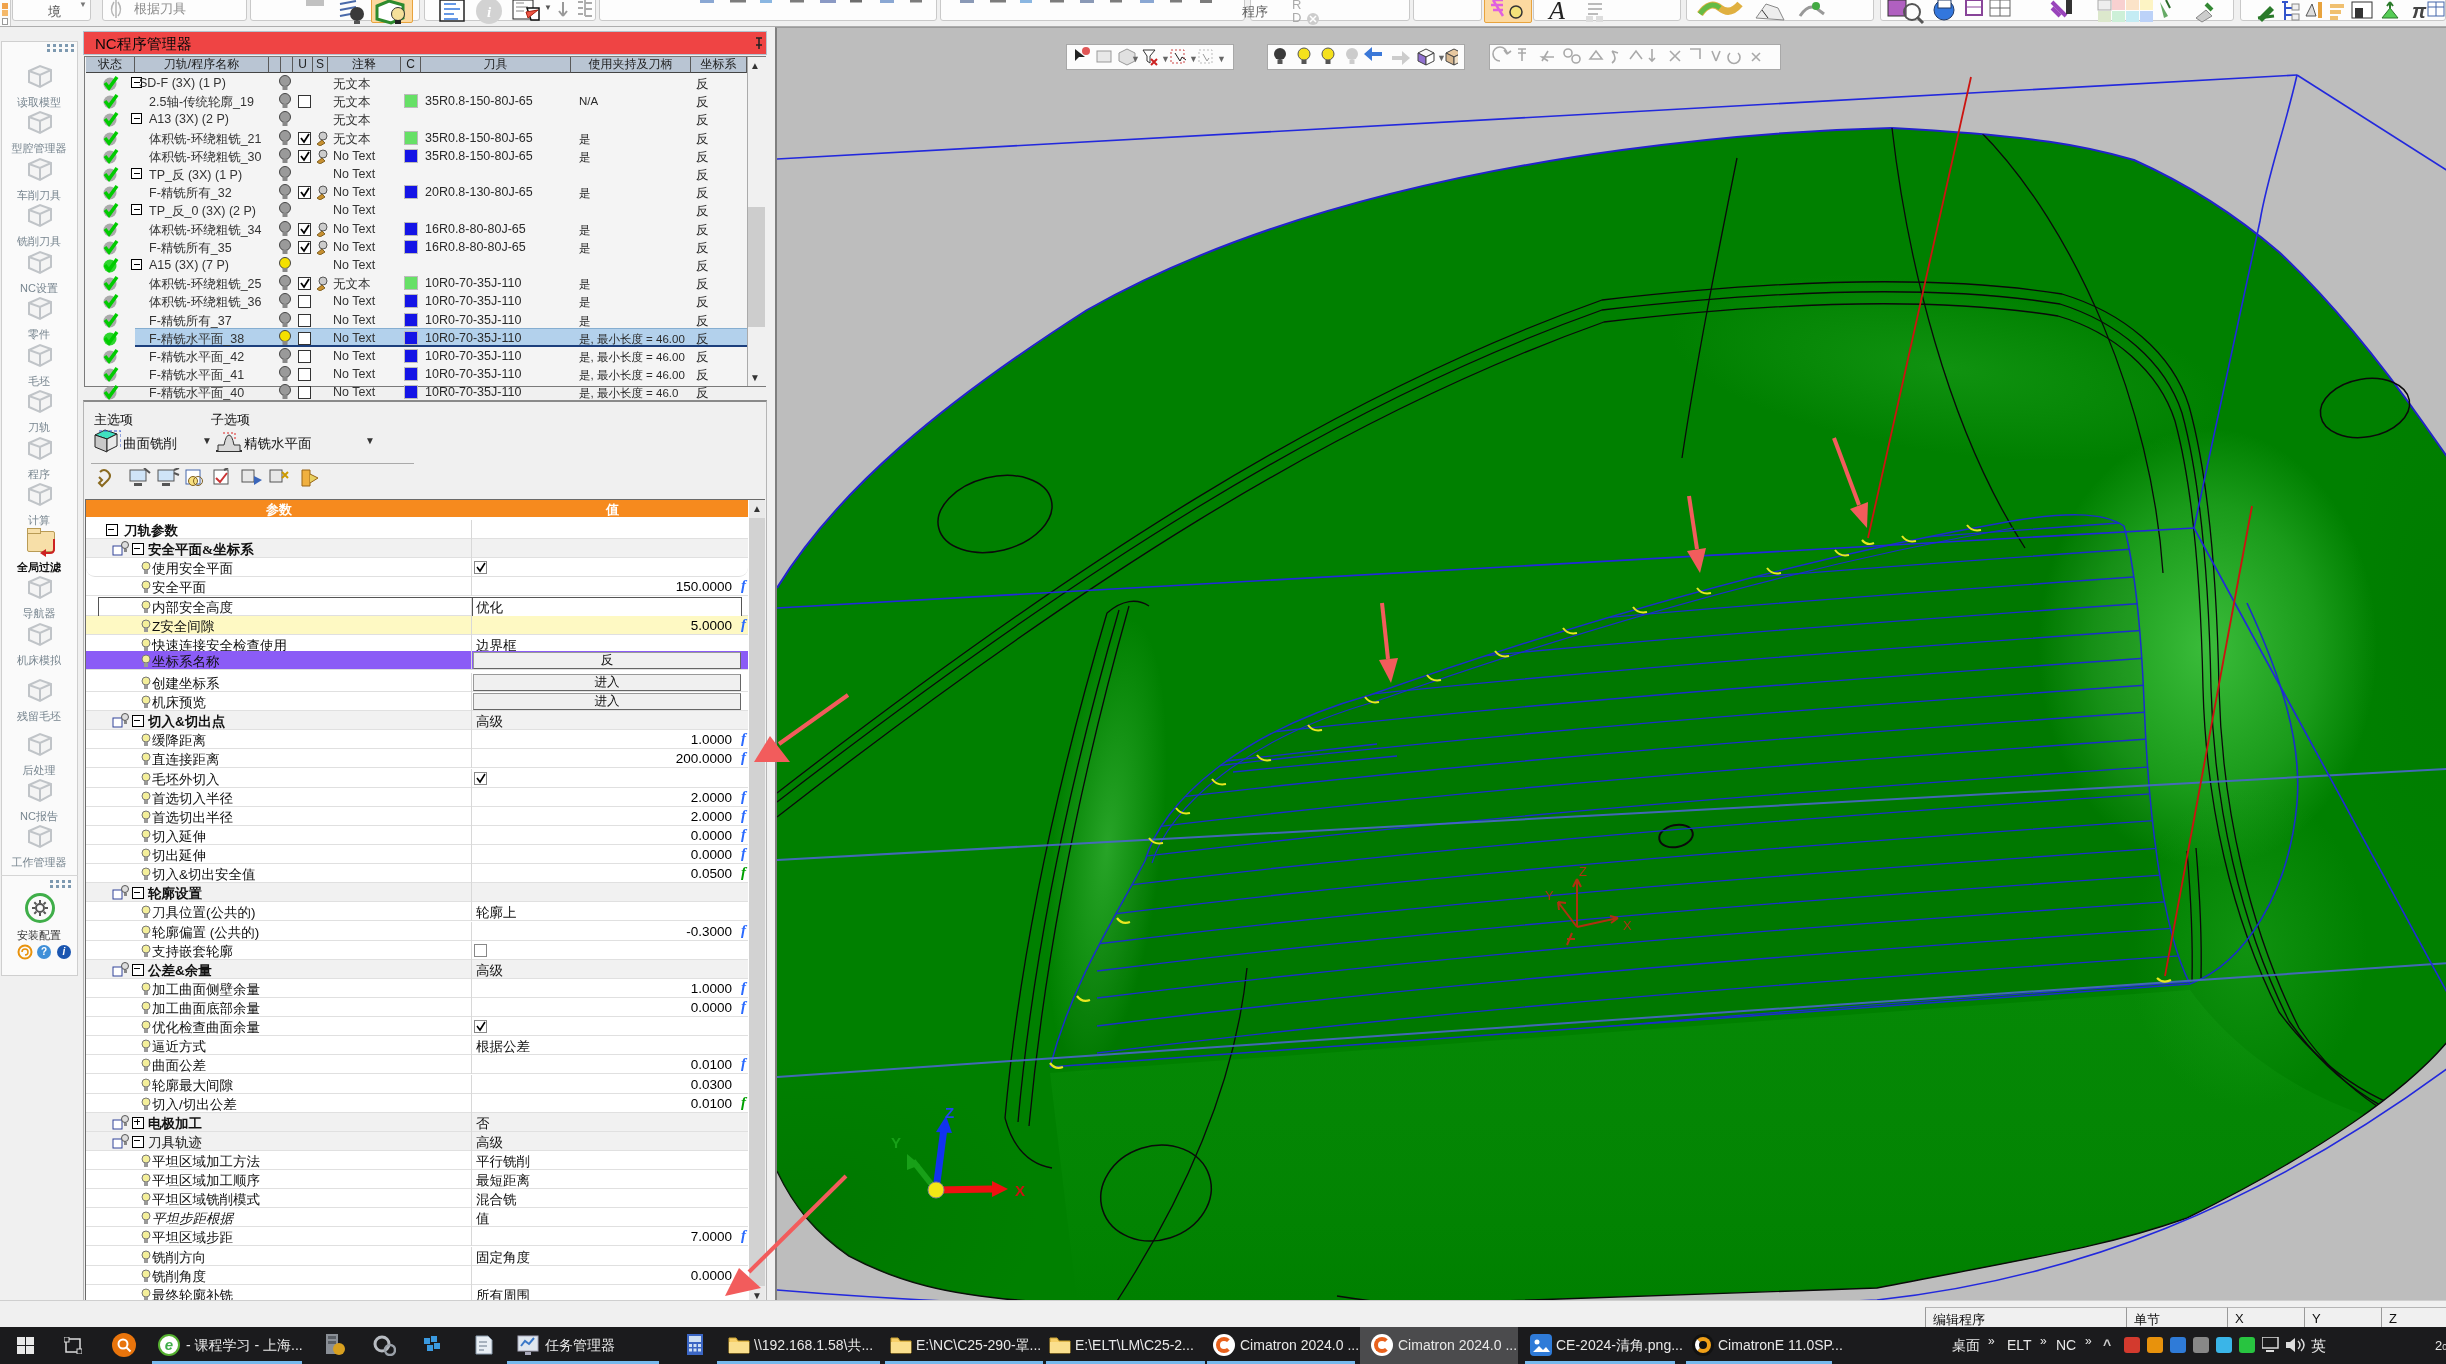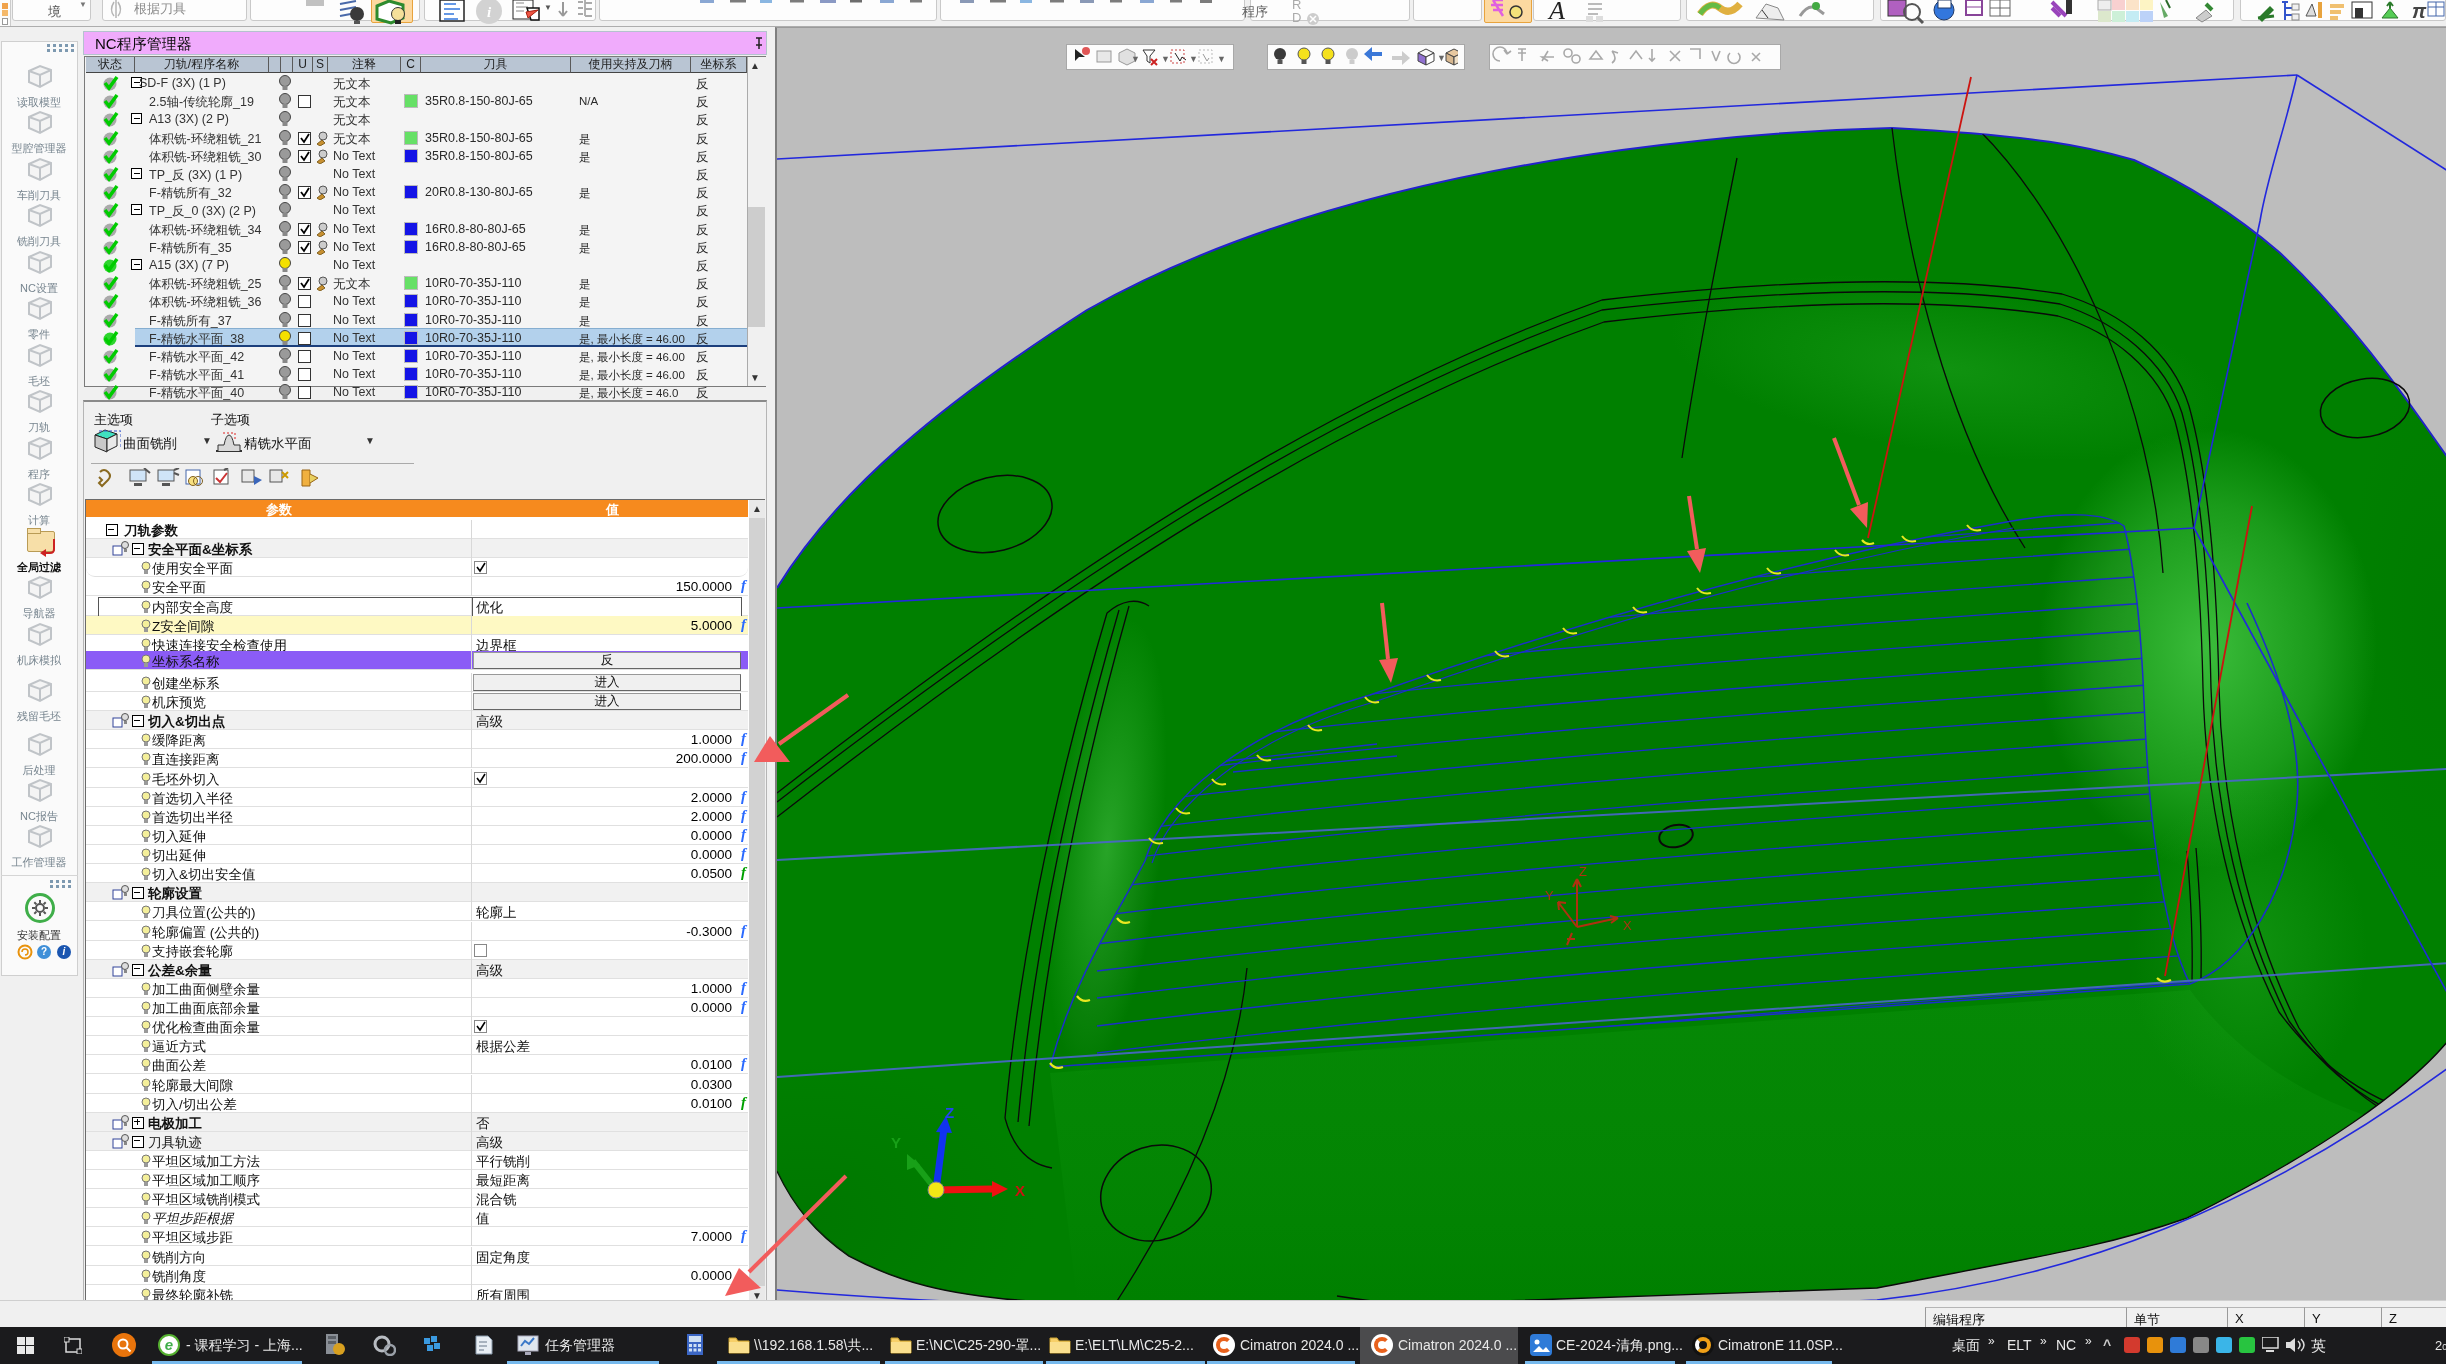--- a/index.html
+++ b/index.html
@@ -262,21 +262,21 @@
     </svg>
 <div class="sideitem" style="left:0;top:901px;color:#333;">安装配置</div>
 <svg class="abs" style="left:17px;top:917px" width="16" height="16">
       <circle cx="8" cy="8" r="6.5" fill="none" stroke="#e8920c" stroke-width="2"></circle>
       <path d="M5,8 a3,3 0 1 1 3,3" fill="none" stroke="#e8920c" stroke-width="1.5"></path>
     </svg>
 <div class="abs" style="left:37px;top:918px;width:14px;height:14px;border-radius:50%;background:#3f8fd8;color:#fff;font-size:10px;text-align:center;line-height:14px;font-weight:bold;">?</div>
 <div class="abs" style="left:57px;top:918px;width:14px;height:14px;border-radius:50%;background:#1a55b0;color:#fff;font-size:10px;text-align:center;line-height:14px;font-style:italic;font-weight:bold;">i</div>
 </div>
 <div class="abs" style="left:83px;top:31px;width:684px;height:357px;">
-<div class="abs" style="left:0;top:0;width:684px;height:24px;background:#f0abfc;border:1px solid #b4c2ce;box-sizing:border-box;">
+<div class="abs" style="left:0;top:0;width:684px;height:24px;background:#ef4444;border:1px solid #b4c2ce;box-sizing:border-box;">
       <span class="abs" style="left:11px;top:3px;font-size:15px;color:#0a0a0a;">NC程序管理器</span>
       <svg class="abs" style="left:670px;top:5px" width="12" height="14">
         <path d="M2,1 h6 M5,1 v7 M2,8 h6 M5,8 v4" stroke="#222" stroke-width="1.5"></path>
       </svg>
     </div>
 <div class="abs" style="left:1px;top:25px;width:682px;height:331px;background:#f4f4f4;border:1px solid #7a7a7a;box-sizing:border-box;">
 <div class="nchead" style="left:1px;width:49px;">状态</div>
 <div class="nchead" style="left:50px;width:134px;">刀轨/程序名称</div>
 <div class="nchead" style="left:184px;width:12px;"></div>
 <div class="nchead" style="left:196px;width:12px;"></div>
@@ -694,21 +694,21 @@
 </div>
 <div class="prow" style="top:39.1px;height:19.1px;background:#f1f1f1;border-bottom:1px solid #e0e0e0;box-sizing:border-box;">
 <div class="abs" style="left:385px;top:0;width:1px;height:19px;background:#d8d8d8;"></div>
 <svg class="abs" style="left:26px;top:1px" width="20" height="18">
           <rect x="1" y="6" width="9" height="9" fill="#fff" stroke="#334499"></rect>
           <circle cx="13" cy="5" r="3.5" fill="#ddd" stroke="#555"></circle>
           <rect x="12" y="9" width="3" height="3" fill="#888"></rect>
         </svg>
 <div class="abs" style="left:46px;top:4px;width:10px;height:10px;background:#fff;border:1px solid #000;"></div>
 <div class="abs" style="left:48px;top:8.5px;width:6px;height:1px;background:#000;"></div>
-<span class="abs" style="left:62px;top:2px;font-weight:bold;font-size:13.5px;">安全平面&amp;坐标系</span>
+<span class="abs" style="left:62px;top:2px;font-weight:bold;font-size:13.5px;font-family:Liberation Serif, serif;">安全平面&amp;坐标系</span>
 </div>
 <div class="prow" style="top:58.2px;height:19.1px;background:#fff;border-bottom:1px solid #e0e0e0;box-sizing:border-box;border-radius:9px;">
 <div class="abs" style="left:385px;top:0;width:1px;height:19px;background:#d8d8d8;"></div>
 <svg class="abs" style="left:55px;top:3px" width="12" height="15">
           <circle cx="5" cy="5" r="4" fill="#f4ef9a" stroke="#777"></circle>
           <rect x="3" y="9" width="4" height="4" fill="#999"></rect>
         </svg>
 <span class="abs" style="left:66px;top:2px;font-size:13.5px;">使用安全平面</span>
 <div class="abs" style="left:388px;top:3px;width:11px;height:11px;background:#fff;border:1px solid #888;"></div>
 <svg class="abs" style="left:389px;top:3px" width="12" height="12">

